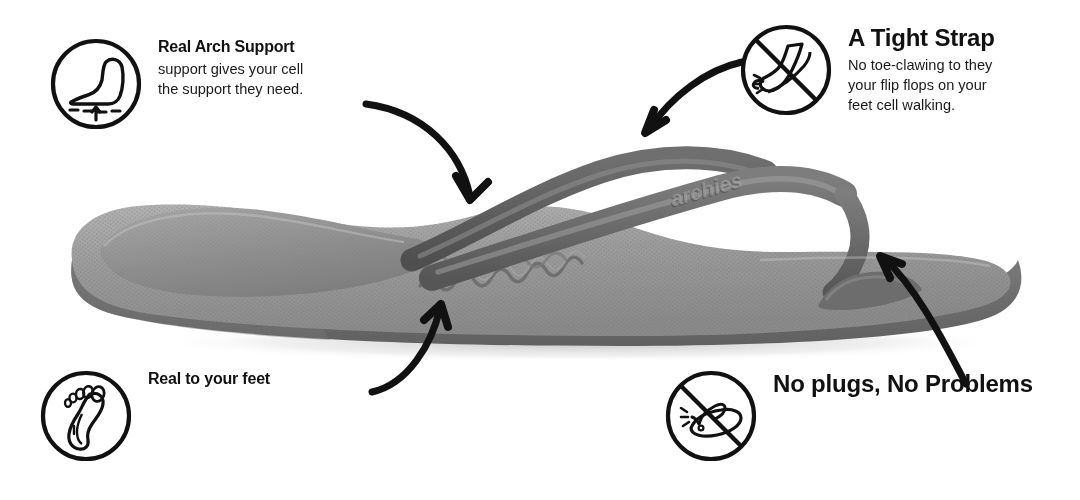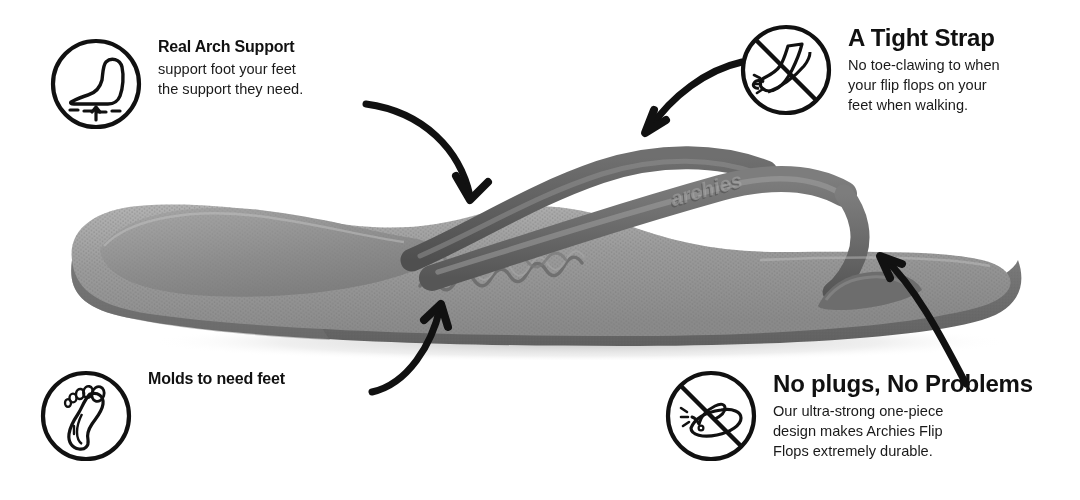--- a/index.html
+++ b/index.html
@@ -216,21 +216,21 @@
                  C55,36 55,29 58,26 C63,21 72,23 74,31
                  C76,40 75,52 72,60 C70,65 66,68 60,68
                  L26,68 C23,68 22,67 23,66 Z" fill="none" stroke="#111" stroke-width="3.4" stroke-linejoin="round"></path>
         <path d="M22,74 L30,74 M36,75 L44,75 M50,76 L58,76 M64,75 L72,75" stroke="#111" stroke-width="3.2" stroke-linecap="round"></path>
         <path d="M48,84 L48,72 M44,76 L48,71 L52,76" stroke="#111" stroke-width="3.2" stroke-linecap="round" stroke-linejoin="round" fill="none"></path>
       </svg>
     </div>
     <div class="cal-text">
       <p class="cal-title">Real Arch Support</p>
       <p class="cal-body">
-        <span>support foot your feet</span>
+        <span>support gives your cell</span>
         <span>the support they need.</span>
       </p>
     </div>
   </div>
 
   <div class="callout" id="callout-strap">
     <div class="cal-icon">
       <svg width="96" height="96" viewBox="0 0 96 96">
         <circle cx="48" cy="48" r="43" fill="none" stroke="#111" stroke-width="4.2"></circle>
         <path d="M64,22 C62,30 58,40 54,48 C50,56 46,62 40,66
@@ -238,23 +238,23 @@
                  C32,53 38,50 42,44 C46,38 48,30 50,24 Z" fill="none" stroke="#111" stroke-width="3.2" stroke-linejoin="round"></path>
         <path d="M26,60 C22,58 18,58 16,61 C14,64 17,67 21,66" fill="none" stroke="#111" stroke-width="3"></path>
         <path d="M22,56 L16,53 M23,62 L16,62 M25,67 L19,71" stroke="#111" stroke-width="2.6" stroke-linecap="round"></path>
         <path d="M30,70 C40,66 54,58 66,44 C70,39 72,34 72,30" fill="none" stroke="#111" stroke-width="3"></path>
         <line x1="19" y1="19" x2="77" y2="77" stroke="#111" stroke-width="4.4" stroke-linecap="round"></line>
       </svg>
     </div>
     <div class="cal-text">
       <p class="cal-title">A Tight Strap</p>
       <p class="cal-body">
-        <span>No toe-clawing to when</span>
+        <span>No toe-clawing to they</span>
         <span>your flip flops on your</span>
-        <span>feet when walking.</span>
+        <span>feet cell walking.</span>
       </p>
     </div>
   </div>
 
   <div class="callout" id="callout-molds">
     <div class="cal-icon">
       <svg width="96" height="96" viewBox="0 0 96 96">
         <circle cx="48" cy="48" r="43" fill="none" stroke="#111" stroke-width="4.2"></circle>
         <path d="M52,26 C60,24 66,28 65,36 C64,44 58,50 54,56
                  C50,62 49,68 50,72 C51,78 47,82 41,81
@@ -263,41 +263,36 @@
         <path d="M44,46 C41,52 39,58 39,64 C39,70 41,74 44,76" fill="none" stroke="#111" stroke-width="2.4"></path>
         <ellipse cx="60" cy="26" rx="6" ry="7.5" fill="none" stroke="#111" stroke-width="2.8" transform="rotate(18 60 26)"></ellipse>
         <ellipse cx="50" cy="24" rx="4.6" ry="5.8" fill="none" stroke="#111" stroke-width="2.6" transform="rotate(14 50 24)"></ellipse>
         <ellipse cx="42" cy="26" rx="4" ry="5" fill="none" stroke="#111" stroke-width="2.5" transform="rotate(10 42 26)"></ellipse>
         <ellipse cx="35" cy="30" rx="3.5" ry="4.4" fill="none" stroke="#111" stroke-width="2.4"></ellipse>
         <ellipse cx="30" cy="35" rx="3" ry="3.8" fill="none" stroke="#111" stroke-width="2.3"></ellipse>
         <path d="M36,58 L36,66" stroke="#111" stroke-width="2.4" stroke-linecap="round"></path>
       </svg>
     </div>
     <div class="cal-text">
-      <p class="cal-title">Molds to need feet</p>
+      <p class="cal-title">Real to your feet</p>
     </div>
   </div>
 
   <div class="callout" id="callout-plugs">
     <div class="cal-icon">
       <svg width="96" height="96" viewBox="0 0 96 96">
         <circle cx="48" cy="48" r="43" fill="none" stroke="#111" stroke-width="4.2"></circle>
         <path d="M28,60 C32,50 44,44 58,42 C70,40 78,44 78,50
                  C78,57 68,64 54,67 C40,70 28,67 28,60 Z" fill="none" stroke="#111" stroke-width="3.2" stroke-linejoin="round"></path>
         <path d="M36,56 C38,48 44,42 52,38 C58,35 62,36 62,40
                  C62,44 58,48 52,51" fill="none" stroke="#111" stroke-width="3"></path>
         <path d="M36,56 C34,52 32,50 29,49" fill="none" stroke="#111" stroke-width="3" stroke-linecap="round"></path>
         <path d="M24,44 L18,40 M25,49 L18,49 M26,54 L20,58" stroke="#111" stroke-width="2.6" stroke-linecap="round"></path>
         <circle cx="38" cy="60" r="2.4" fill="none" stroke="#111" stroke-width="2.2"></circle>
         <line x1="19" y1="19" x2="77" y2="77" stroke="#111" stroke-width="4.4" stroke-linecap="round"></line>
       </svg>
     </div>
     <div class="cal-text">
       <p class="cal-title">No plugs, No Problems</p>
-      <p class="cal-body">
-        <span>Our ultra-strong one-piece</span>
-        <span>design makes Archies Flip</span>
-        <span>Flops extremely durable.</span>
-      </p>
     </div>
   </div>
 
 </div>
 
 </body></html>

